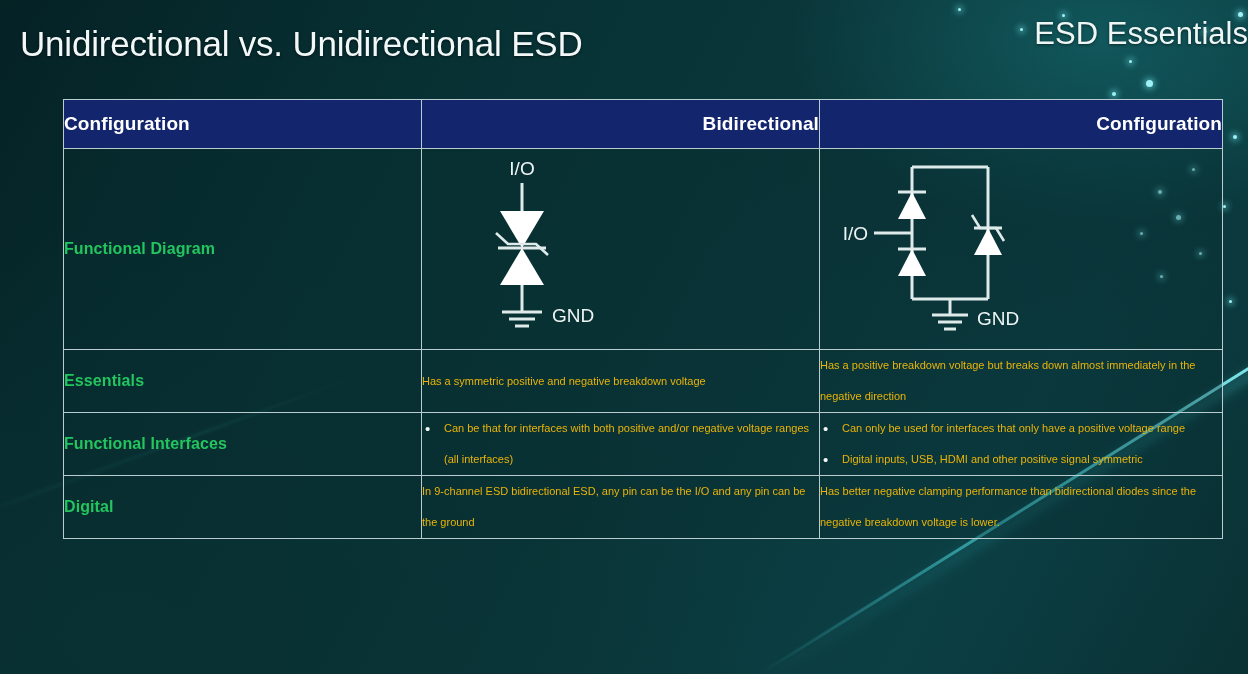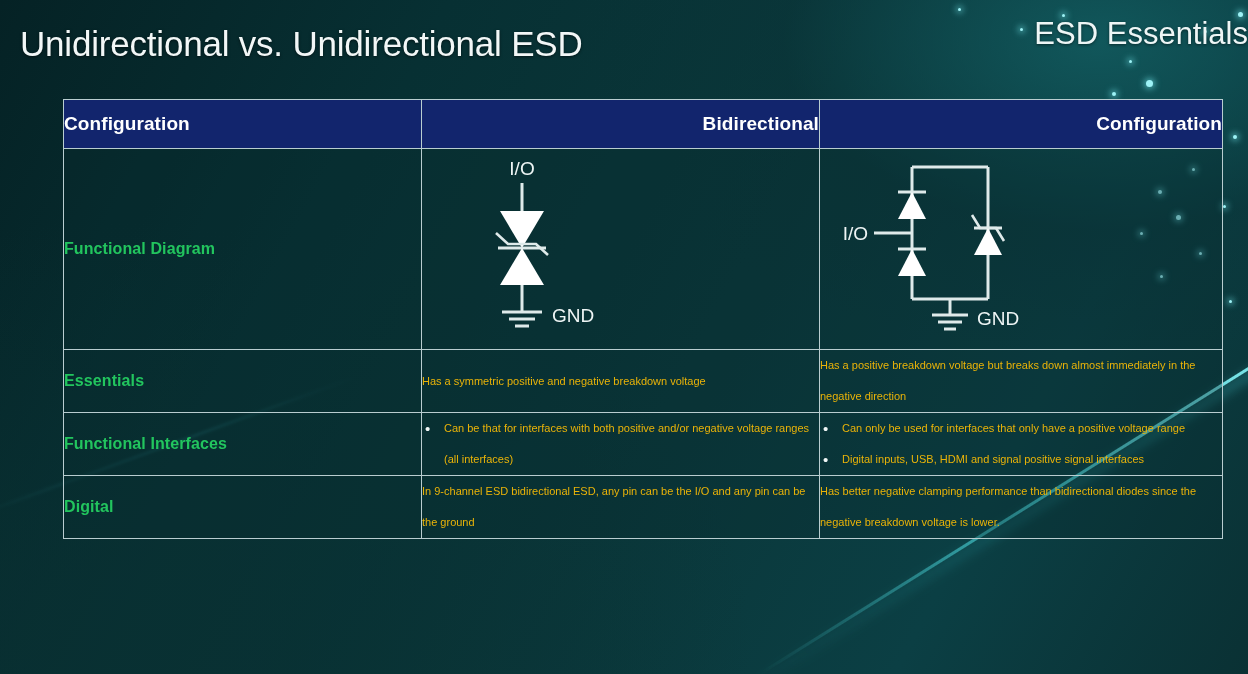--- a/index.html
+++ b/index.html
@@ -278,21 +278,21 @@
     <tr>
       <td class="rowlabel">Functional Interfaces</td>
       <td class="cell-text">
         <ul>
           <li>Can be that for interfaces with both positive and/or negative voltage ranges (all interfaces)</li>
         </ul>
       </td>
       <td class="cell-text">
         <ul>
           <li>Can only be used for interfaces that only have a positive voltage range</li>
-          <li>Digital inputs, USB, HDMI and signal positive signal interfaces</li>
+          <li>Digital inputs, USB, HDMI and other positive signal symmetric</li>
         </ul>
       </td>
     </tr>
 
     <tr>
       <td class="rowlabel">Digital</td>
       <td class="cell-text">In 9-channel ESD bidirectional ESD, any pin can be the I/O and any pin can be the ground</td>
       <td class="cell-text">Has better negative clamping performance than bidirectional diodes since the negative breakdown voltage is lower.</td>
     </tr>
 

